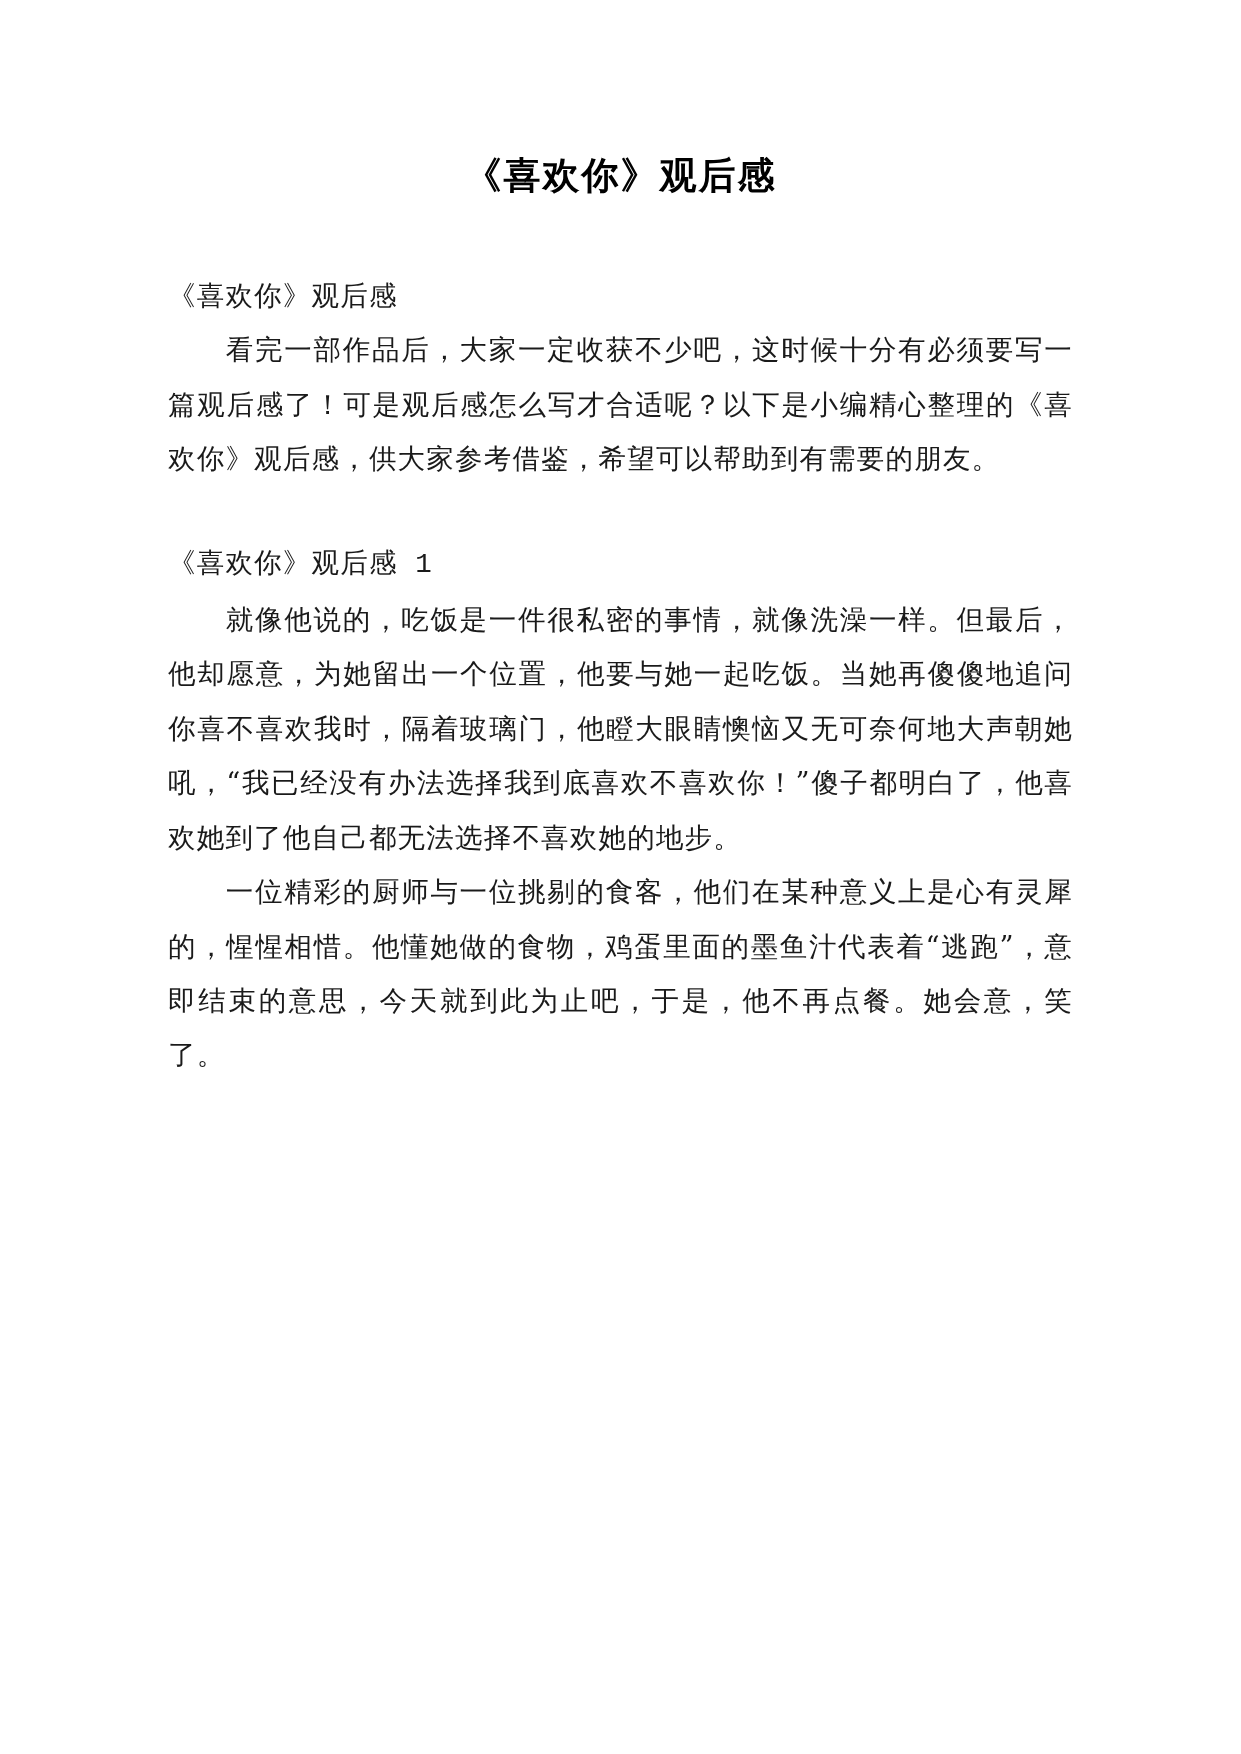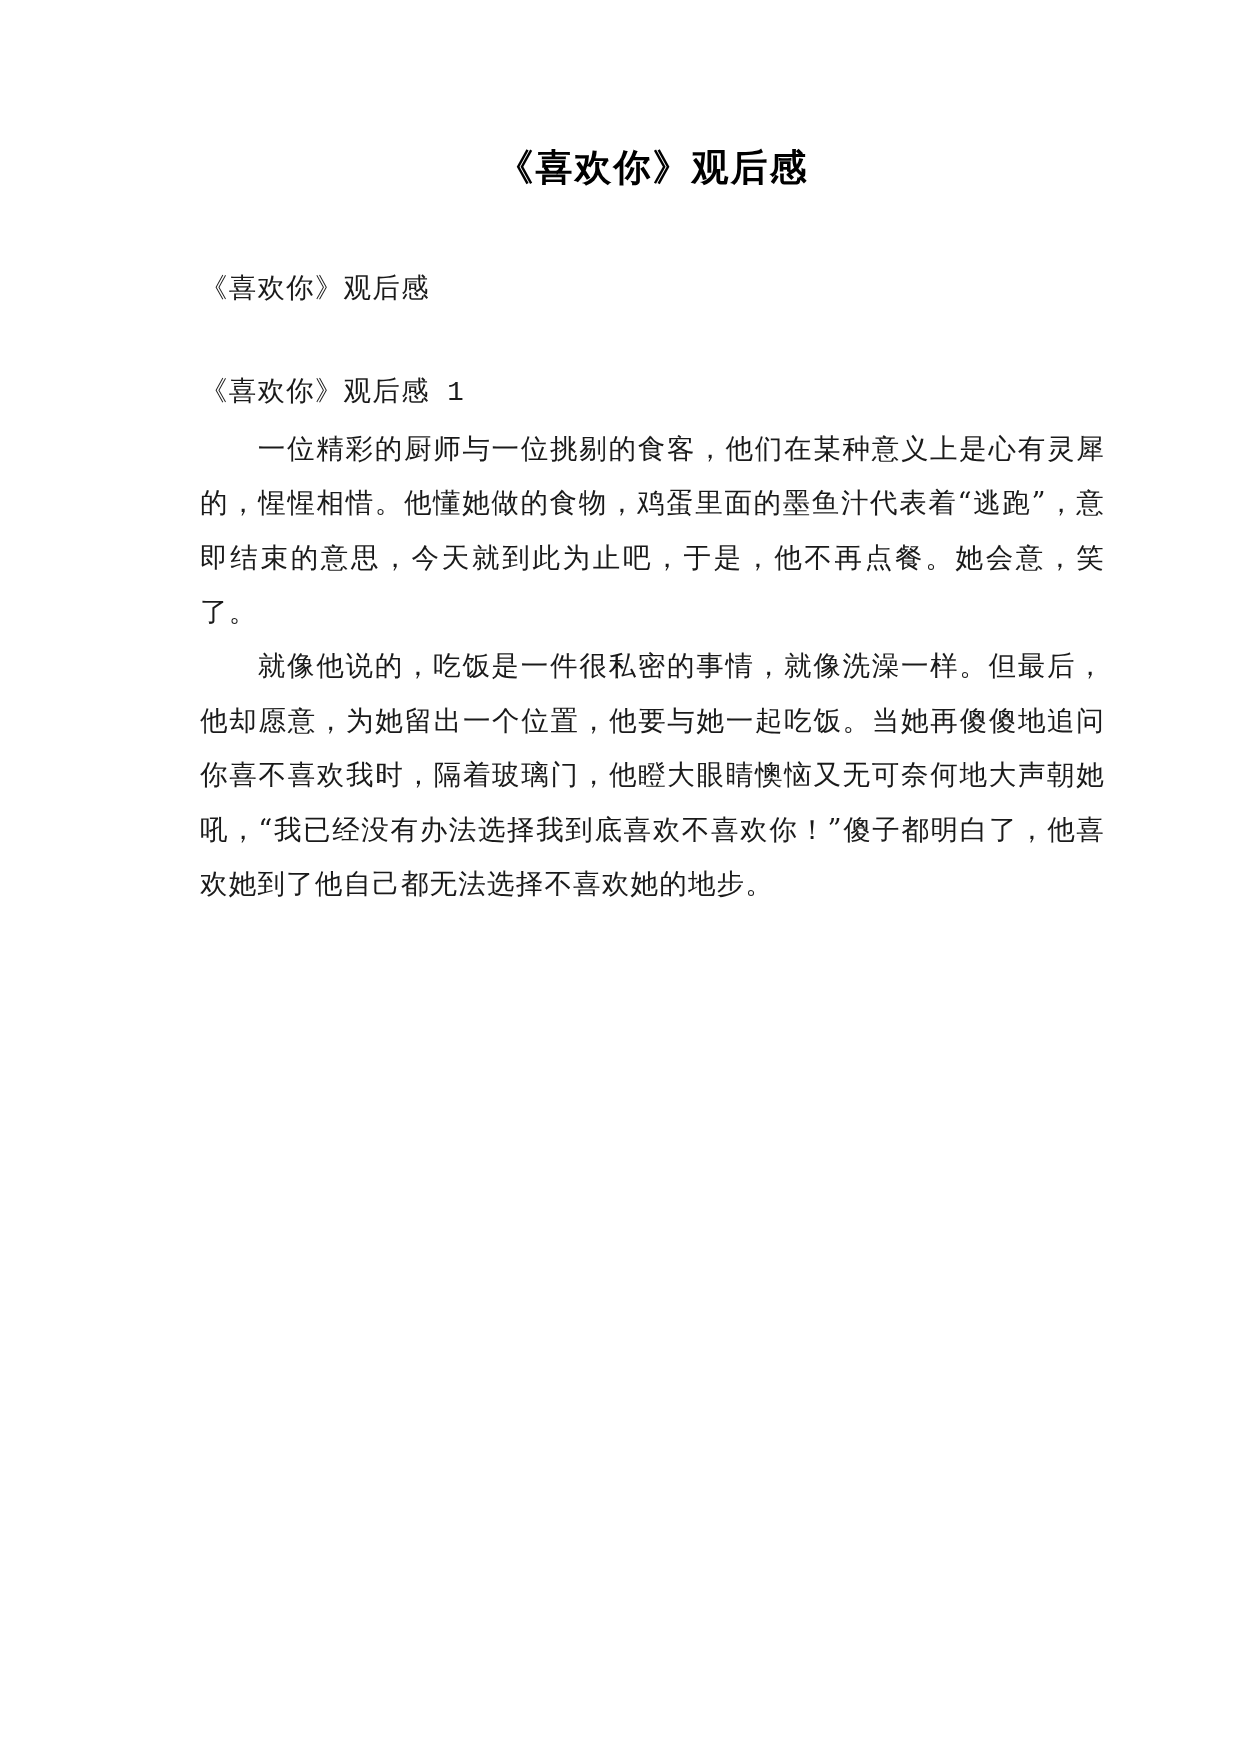--- a/index.html
+++ b/index.html
@@ -14,23 +14,22 @@
     position: relative;
     box-sizing: border-box;
     padding: 0;
     overflow: hidden;
     font-family: "DejaVu Serif", "Liberation Serif", serif;
     color: #000000;
   }
   .content {
     position: absolute;
     left: 168px;
-    top: 8px;
+    top: 16px;
     width: 905px;
-    margin-left: 32px;
   }
   .doc-title {
     font-family: "DejaVu Sans", "Liberation Sans", sans-serif;
     font-weight: bold;
     font-size: 37px;
     text-align: center;
     letter-spacing: 2px;
     margin: 0;
     padding-top: 134px;
     line-height: 1.4;
@@ -65,25 +64,26 @@
 
 <div class="page">
   <div class="content">
 
     <h1 class="doc-title">《喜欢你》观后感</h1>
 
     <div class="body-block">
 
       <p class="para">《喜欢你》观后感</p>
 
+      <p class="para indent">看完一部作品后，大家一定收获不少吧，这时候十分有必须要写一篇观后感了！可是观后感怎么写才合适呢？以下是小编精心整理的《喜欢你》观后感，供大家参考借鉴，希望可以帮助到有需要的朋友。</p>
 
       <p class="para gap-before">《喜欢你》观后感 1</p>
 
 
+      <p class="para indent">就像他说的，吃饭是一件很私密的事情，就像洗澡一样。但最后，他却愿意，为她留出一个位置，他要与她一起吃饭。当她再傻傻地追问你喜不喜欢我时，隔着玻璃门，他瞪大眼睛懊恼又无可奈何地大声朝她吼，“我已经没有办法选择我到底喜欢不喜欢你！”傻子都明白了，他喜欢她到了他自己都无法选择不喜欢她的地步。</p>
+
       <p class="para indent">一位精彩的厨师与一位挑剔的食客，他们在某种意义上是心有灵犀的，惺惺相惜。他懂她做的食物，鸡蛋里面的墨鱼汁代表着“逃跑”，意即结束的意思，今天就到此为止吧，于是，他不再点餐。她会意，笑了。</p>
-
-      <p class="para indent">就像他说的，吃饭是一件很私密的事情，就像洗澡一样。但最后，他却愿意，为她留出一个位置，他要与她一起吃饭。当她再傻傻地追问你喜不喜欢我时，隔着玻璃门，他瞪大眼睛懊恼又无可奈何地大声朝她吼，“我已经没有办法选择我到底喜欢不喜欢你！”傻子都明白了，他喜欢她到了他自己都无法选择不喜欢她的地步。</p>
 
 
       <div class="footer-space"></div>
     </div>
   </div>
 </div>
 
 </body></html>

